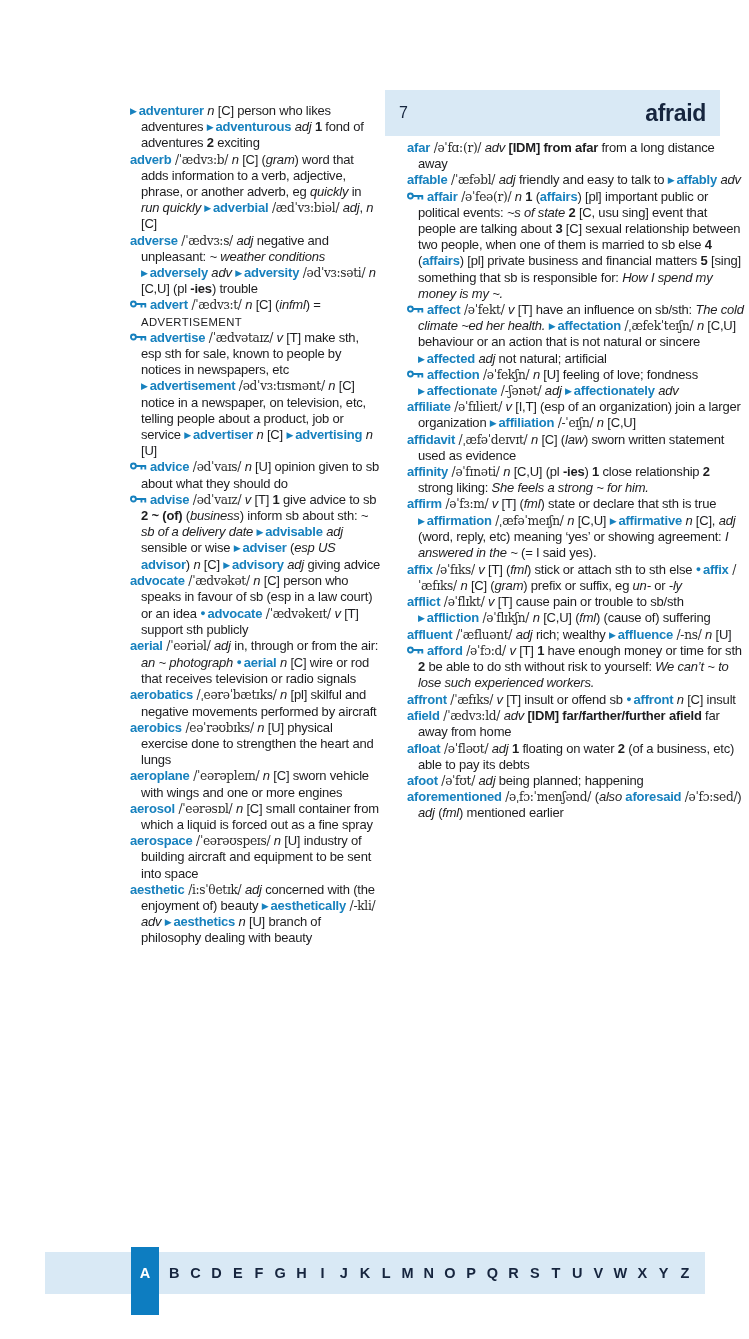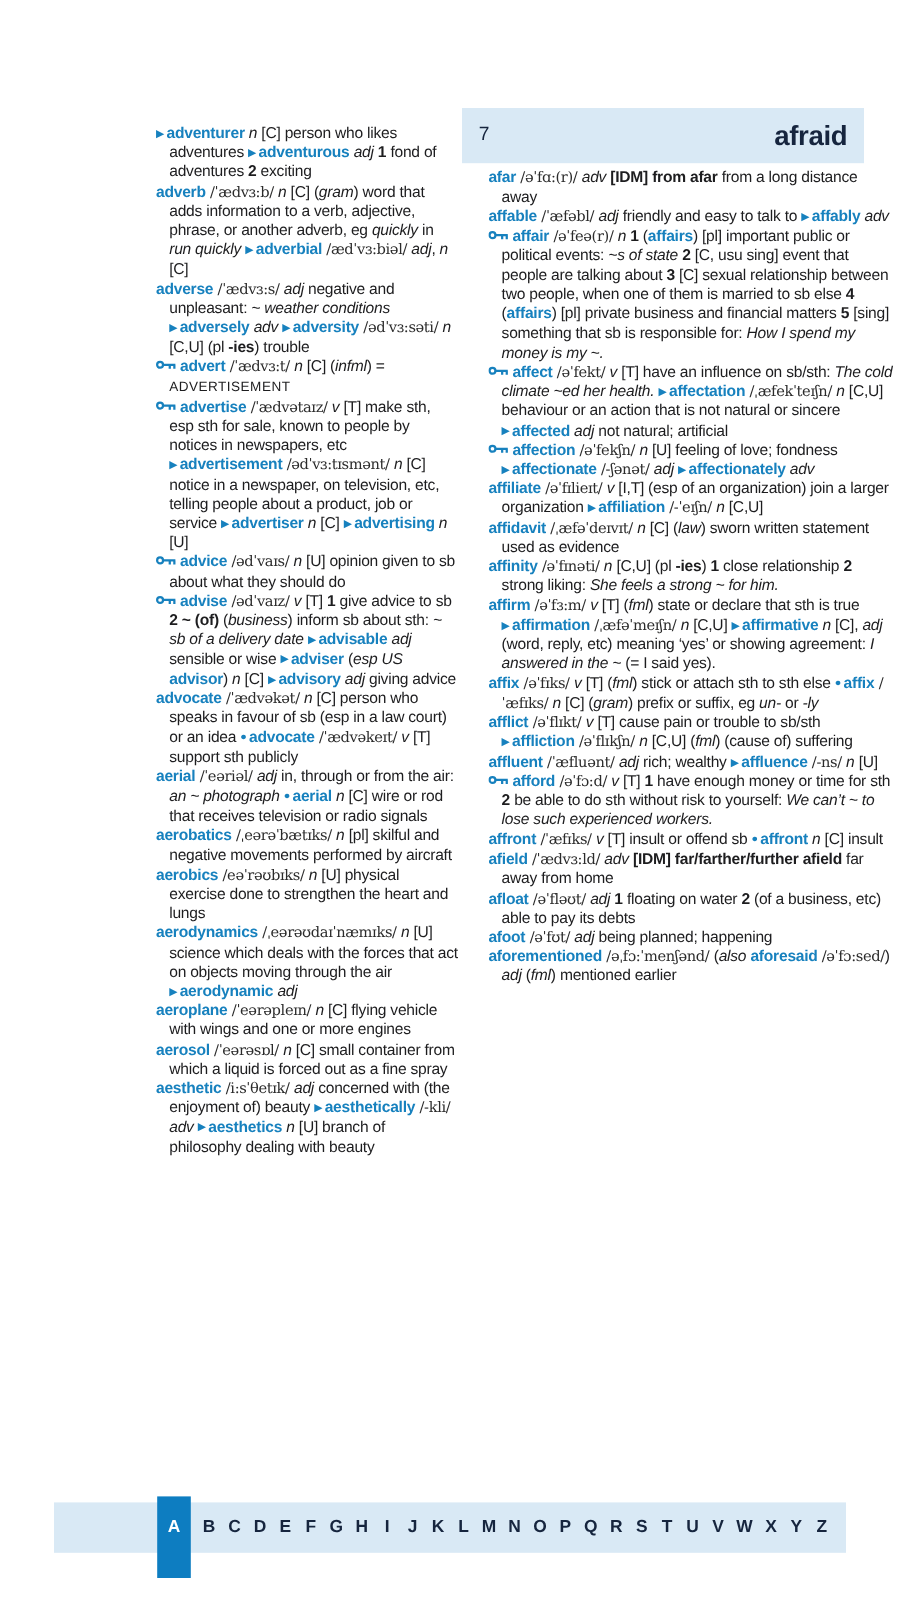--- a/index.html
+++ b/index.html
@@ -82,23 +82,23 @@
           <path d="M7 4.4 H19 M13.5 4.4 v4 M18 4.4 v4" fill="none" stroke="#1781be" stroke-width="2.2"></path>
         </svg></span><span class="r-hw">advice</span><span class="r-phon"> /ədˈvaɪs/ </span><span class="r-i">n</span><span class="r-pl"> [U] opinion given to sb about what they should do</span></div>
     <div class="entry"><span class="key-icon"><svg viewBox="0 0 20 10" width="17" height="9" xmlns="http://www.w3.org/2000/svg">
           <circle cx="4" cy="4.4" r="2.9" fill="none" stroke="#1781be" stroke-width="2.2"></circle>
           <path d="M7 4.4 H19 M13.5 4.4 v4 M18 4.4 v4" fill="none" stroke="#1781be" stroke-width="2.2"></path>
         </svg></span><span class="r-hw">advise</span><span class="r-phon"> /ədˈvaɪz/ </span><span class="r-i">v</span><span class="r-pl"> [T] </span><span class="r-b">1</span><span class="r-pl"> give advice to sb </span><span class="r-b">2</span><span class="r-pl"> </span><span class="r-b">~ (of)</span><span class="r-pl"> (</span><span class="r-i">business</span><span class="r-pl">) inform sb about sth: </span><span class="r-i">~ sb of a delivery date</span><span class="r-pl"> </span><span class="r-arw">▶</span><span class="r-bb">advisable</span><span class="r-pl"> </span><span class="r-i">adj</span><span class="r-pl"> sensible or wise </span><span class="r-arw">▶</span><span class="r-bb">adviser</span><span class="r-pl"> (</span><span class="r-i">esp US</span><span class="r-pl"> </span><span class="r-bb">advisor</span><span class="r-pl">) </span><span class="r-i">n</span><span class="r-pl"> [C] </span><span class="r-arw">▶</span><span class="r-bb">advisory</span><span class="r-pl"> </span><span class="r-i">adj</span><span class="r-pl"> giving advice</span></div>
     <div class="entry"><span class="r-hw">advocate</span><span class="r-phon"> /ˈædvəkət/ </span><span class="r-i">n</span><span class="r-pl"> [C] person who speaks in favour of sb (esp in a law court) or an idea </span><span class="r-dot">●</span><span class="r-bb">advocate</span><span class="r-phon"> /ˈædvəkeɪt/ </span><span class="r-i">v</span><span class="r-pl"> [T] support sth publicly</span></div>
     <div class="entry"><span class="r-hw">aerial</span><span class="r-phon"> /ˈeəriəl/ </span><span class="r-i">adj</span><span class="r-pl"> in, through or from the air: </span><span class="r-i">an ~ photograph</span><span class="r-pl"> </span><span class="r-dot">●</span><span class="r-bb">aerial</span><span class="r-pl"> </span><span class="r-i">n</span><span class="r-pl"> [C] wire or rod that receives television or radio signals</span></div>
     <div class="entry"><span class="r-hw">aerobatics</span><span class="r-phon"> /ˌeərəˈbætɪks/ </span><span class="r-i">n</span><span class="r-pl"> [pl] skilful and negative movements performed by aircraft</span></div>
     <div class="entry"><span class="r-hw">aerobics</span><span class="r-phon"> /eəˈrəʊbɪks/ </span><span class="r-i">n</span><span class="r-pl"> [U] physical exercise done to strengthen the heart and lungs</span></div>
-    <div class="entry"><span class="r-hw">aerodynamics</span><span class="r-phon"> /ˌeərəʊdaɪˈnæmɪks/ </span><span class="r-i">n</span><span class="r-pl"> [U] science which deals with the forces that act on objects moving through the air </span><span class="r-arw">▶</span><span class="r-bb">aerodynamic</span><span class="r-pl"> </span><span class="r-i">adj</span></div>
-    <div class="entry"><span class="r-hw">aeroplane</span><span class="r-phon"> /ˈeərəpleɪn/ </span><span class="r-i">n</span><span class="r-pl"> [C] flying vehicle with wings and one or more engines</span></div>
+    <div class="entry"><span class="r-hw">aeroplane</span><span class="r-phon"> /ˈeərəpleɪn/ </span><span class="r-i">n</span><span class="r-pl"> [C] sworn vehicle with wings and one or more engines</span></div>
     <div class="entry"><span class="r-hw">aerosol</span><span class="r-phon"> /ˈeərəsɒl/ </span><span class="r-i">n</span><span class="r-pl"> [C] small container from which a liquid is forced out as a fine spray</span></div>
+    <div class="entry"><span class="r-hw">aerospace</span><span class="r-phon"> /ˈeərəʊspeɪs/ </span><span class="r-i">n</span><span class="r-pl"> [U] industry of building aircraft and equipment to be sent into space</span></div>
     <div class="entry"><span class="r-hw">aesthetic</span><span class="r-phon"> /i:sˈθetɪk/ </span><span class="r-i">adj</span><span class="r-pl"> concerned with (the enjoyment of) beauty </span><span class="r-arw">▶</span><span class="r-bb">aesthetically</span><span class="r-phon"> /-kli/ </span><span class="r-i">adv</span><span class="r-pl"> </span><span class="r-arw">▶</span><span class="r-bb">aesthetics</span><span class="r-pl"> </span><span class="r-i">n</span><span class="r-pl"> [U] branch of philosophy dealing with beauty</span></div>
   </div>
 <div class="col col-right" id="col-right">
     <div class="entry"><span class="r-hw">afar</span><span class="r-phon"> /əˈfɑ:(r)/ </span><span class="r-i">adv</span><span class="r-pl"> </span><span class="r-b">[IDM]</span><span class="r-pl"> </span><span class="r-b">from afar</span><span class="r-pl"> from a long distance away</span></div>
     <div class="entry"><span class="r-hw">affable</span><span class="r-phon"> /ˈæfəbl/ </span><span class="r-i">adj</span><span class="r-pl"> friendly and easy to talk to </span><span class="r-arw">▶</span><span class="r-bb">affably</span><span class="r-pl"> </span><span class="r-i">adv</span></div>
     <div class="entry"><span class="key-icon"><svg viewBox="0 0 20 10" width="17" height="9" xmlns="http://www.w3.org/2000/svg">
           <circle cx="4" cy="4.4" r="2.9" fill="none" stroke="#1781be" stroke-width="2.2"></circle>
           <path d="M7 4.4 H19 M13.5 4.4 v4 M18 4.4 v4" fill="none" stroke="#1781be" stroke-width="2.2"></path>
         </svg></span><span class="r-hw">affair</span><span class="r-phon"> /əˈfeə(r)/ </span><span class="r-i">n</span><span class="r-pl"> </span><span class="r-b">1</span><span class="r-pl"> (</span><span class="r-bb">affairs</span><span class="r-pl">) [pl] important public or political events: </span><span class="r-i">~s of state</span><span class="r-pl"> </span><span class="r-b">2</span><span class="r-pl"> [C, usu sing] event that people are talking about </span><span class="r-b">3</span><span class="r-pl"> [C] sexual relationship between two people, when one of them is married to sb else </span><span class="r-b">4</span><span class="r-pl"> (</span><span class="r-bb">affairs</span><span class="r-pl">) [pl] private business and financial matters </span><span class="r-b">5</span><span class="r-pl"> [sing] something that sb is responsible for: </span><span class="r-i">How I spend my money is my ~.</span></div>
     <div class="entry"><span class="key-icon"><svg viewBox="0 0 20 10" width="17" height="9" xmlns="http://www.w3.org/2000/svg">

